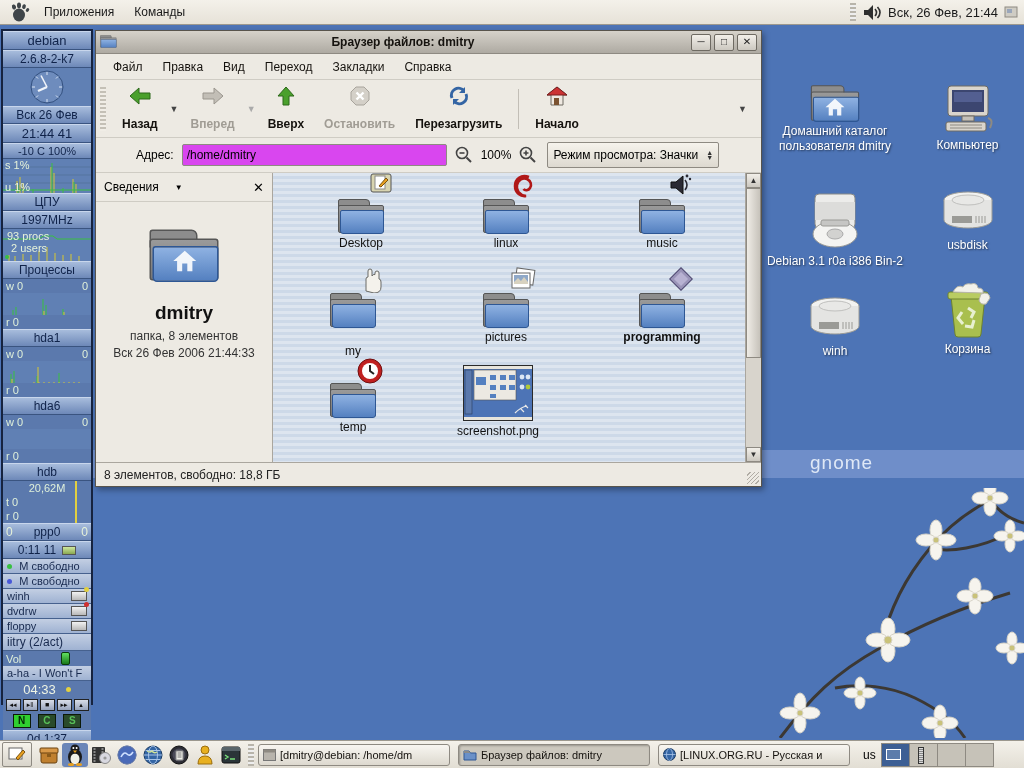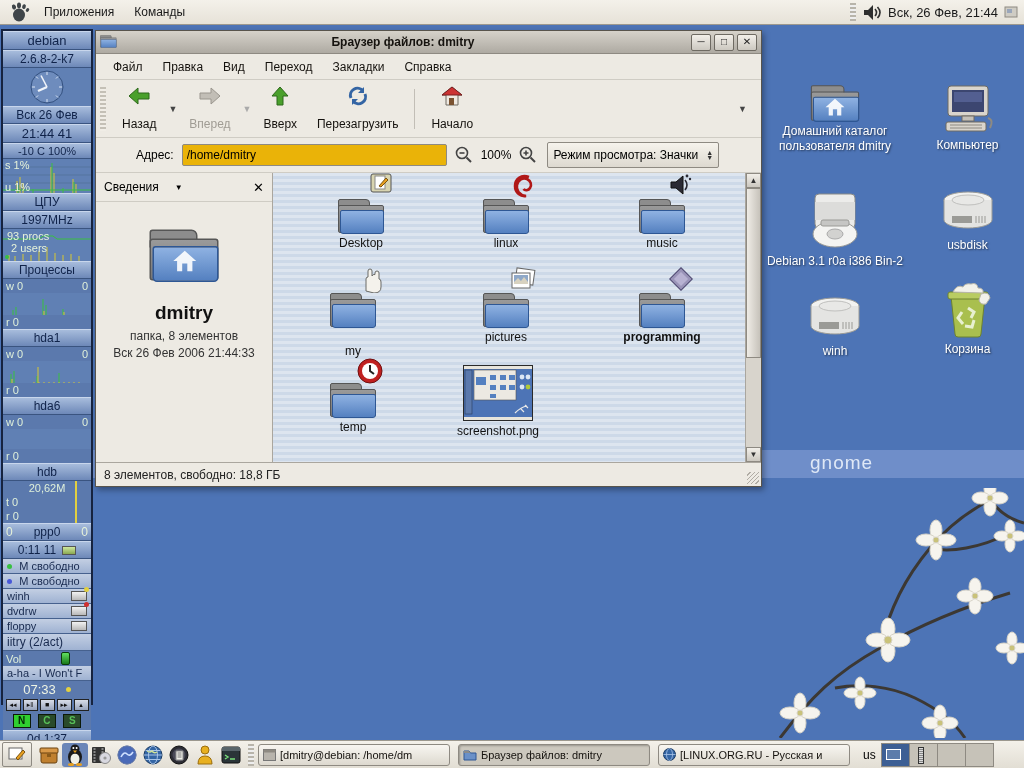--- a/index.html
+++ b/index.html
@@ -38,28 +38,28 @@
   
   .win{position:absolute;left:95px;top:30px;width:667px;height:457px;background:#EDEAE3;
     border:1px solid #58544c;box-shadow:2px 3px 6px rgba(0,0,0,.35);z-index:10;display:flex;flex-direction:column;box-sizing:border-box;}
   .titlebar{height:22px;background:linear-gradient(#d6d2ca,#aeaaa2);display:flex;align-items:center;padding:0 4px;border-bottom:1px solid #8e8a82;}
   .titlebar .t{flex:1;text-align:center;font-weight:bold;font-size:12px;color:#15120e;}
   .wbtn{width:18px;height:15px;margin-left:3px;background:linear-gradient(#f2efe9,#ccc8c0);border:1px solid #6e6a62;border-radius:2px;
     display:flex;align-items:center;justify-content:center;font-size:10px;line-height:10px;color:#222;}
   .menubar{height:25px;display:flex;align-items:center;padding-left:8px;gap:2px;border-bottom:1px solid #cfccc4;}
   .menubar .mi{padding:3px 9px;font-size:12px;color:#15120e;}
   .toolbar{height:53px;display:flex;align-items:center;padding:2px 4px;border-bottom:1px solid #cfccc4;}
-  .tbtn{display:flex;flex-direction:column;align-items:center;justify-content:center;padding:2px 10px;font-size:12px;color:#15120e;gap:11px;}
+  .tbtn{display:flex;flex-direction:column;align-items:center;justify-content:center;padding:2px 10px;font-size:12px;color:#15120e;gap:11px;font-weight:bold;}
   .tbtn.dis{color:#a09c94;}
   .tchev{font-size:9px;color:#444;padding:0 2px;align-self:center;}
   .tsep{width:1px;height:40px;background:#c2beb6;margin:0 6px;}
   .tool-handle{width:6px;height:44px;background:repeating-linear-gradient(#c4c0b6 0 2px,#f0ede6 2px 4px);margin-right:6px;}
   .addrbar{height:34px;display:flex;align-items:center;gap:8px;padding:0 8px;border-bottom:1px solid #cfccc4;}
   .addrbar label{font-size:12px;margin-left:32px;}
-  .addrbar input{width:255px;height:20px;border:1px solid #8e8a82;border-radius:2px;font-size:12px;padding:0 4px;background:#eab308;font-family:inherit;}
+  .addrbar input{width:255px;height:20px;border:1px solid #8e8a82;border-radius:2px;font-size:12px;padding:0 4px;background:#d946ef;font-family:inherit;}
   .zoomtxt{font-size:12px;}
   .viewsel{margin-left:2px;height:24px;border:1px solid #8e8a82;border-radius:2px;background:linear-gradient(#f6f3ec,#ddd9d0);
     display:flex;align-items:center;font-size:12px;padding:0 5px;gap:8px;}
   .updown{display:flex;flex-direction:column;font-size:7px;line-height:5px;color:#333;}
   .body{flex:1;display:flex;min-height:0;}
   .sidepane{width:176px;background:#EDEAE3;border-right:1px solid #aaa69e;display:flex;flex-direction:column;}
   .sidehead{height:28px;display:flex;align-items:center;padding:0 8px;border-bottom:1px solid #cfccc4;font-size:12px;gap:16px;}
   .sidehead .x{margin-left:auto;font-weight:bold;font-size:13px;}
   .sidebody{flex:1;display:flex;flex-direction:column;align-items:center;padding-top:22px;}
   .sidename{font-weight:bold;font-size:19px;margin-top:14px;color:#111;}
@@ -436,21 +436,21 @@
         <span>iitry (2/act)</span>
       </div>
     <div class="sec row" style="align-items:center;">
       <span>Vol</span>
       <span style="width:7px;height:11px;background:linear-gradient(#60e060,#1a7a1a);border:1px solid #0a3a0a;border-radius:2px;margin-right:18px;"></span>
     </div>
     <div class="sec mount">
         <span>a-ha - I Won't F</span>
       </div>
     <div class="sec row" style="justify-content:center;gap:10px;align-items:center;">
-      <span style="font-size:13px;color:#eef4e4;">07:33</span>
+      <span style="font-size:13px;color:#eef4e4;">04:33</span>
       <span class="led-dot" style="background:#e2d040;"></span>
     </div>
     <div class="sec btnrow">
       <span class="pbtn">◂◂</span>
       <span class="pbtn">▸‖</span>
       <span class="pbtn">■</span>
       <span class="pbtn">▸▸</span>
       <span class="pbtn">▴</span>
     </div>
     <div class="sec ncs">
@@ -495,20 +495,27 @@
             <path d="M13 2 L22 10 L13 18 V13 H2 V7 H13 Z" fill="#c2beb6" stroke="#9a968e"></path>
           </svg>
         <span>Вперед</span>
       </div>
       <span class="tchev" style="color:#aaa;">▼</span>
       <div class="tbtn">
         <svg width="20" height="20" viewBox="0 0 20 20">
             <path d="M10 1 L18 10 H13 V19 H7 V10 H2 Z" fill="#4aa02c" stroke="#2d681a"></path>
           </svg>
         <span>Вверх</span>
+      </div>
+      <div class="tbtn dis">
+        <svg width="20" height="20" viewBox="0 0 20 20">
+            <path d="M6 1 H14 L19 6 V14 L14 19 H6 L1 14 V6 Z" fill="#d4d0c8" stroke="#a8a49c"></path>
+            <path d="M6.5 6.5 L13.5 13.5 M13.5 6.5 L6.5 13.5" stroke="#fff" stroke-width="2.4"></path>
+          </svg>
+        <span>Остановить</span>
       </div>
       <div class="tbtn">
         <svg width="22" height="20" viewBox="0 0 22 20">
           <path d="M4 12 a7 7 0 0 1 12-7" stroke="#3465a4" stroke-width="3" fill="none"></path>
             <path d="M17 1 v6 h-6 Z" fill="#3465a4"></path>
           <path d="M18 8 a7 7 0 0 1 -12 7" stroke="#3465a4" stroke-width="3" fill="none"></path>
             <path d="M5 19 v-6 h6 Z" fill="#3465a4"></path>
         </svg>
         <span>Перезагрузить</span>
       </div>

